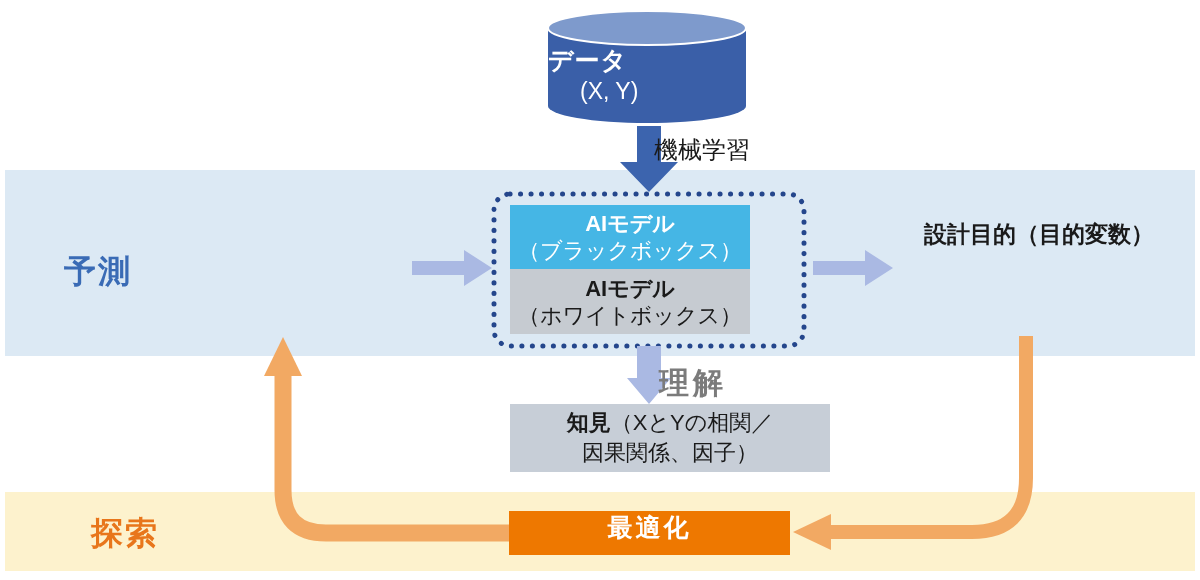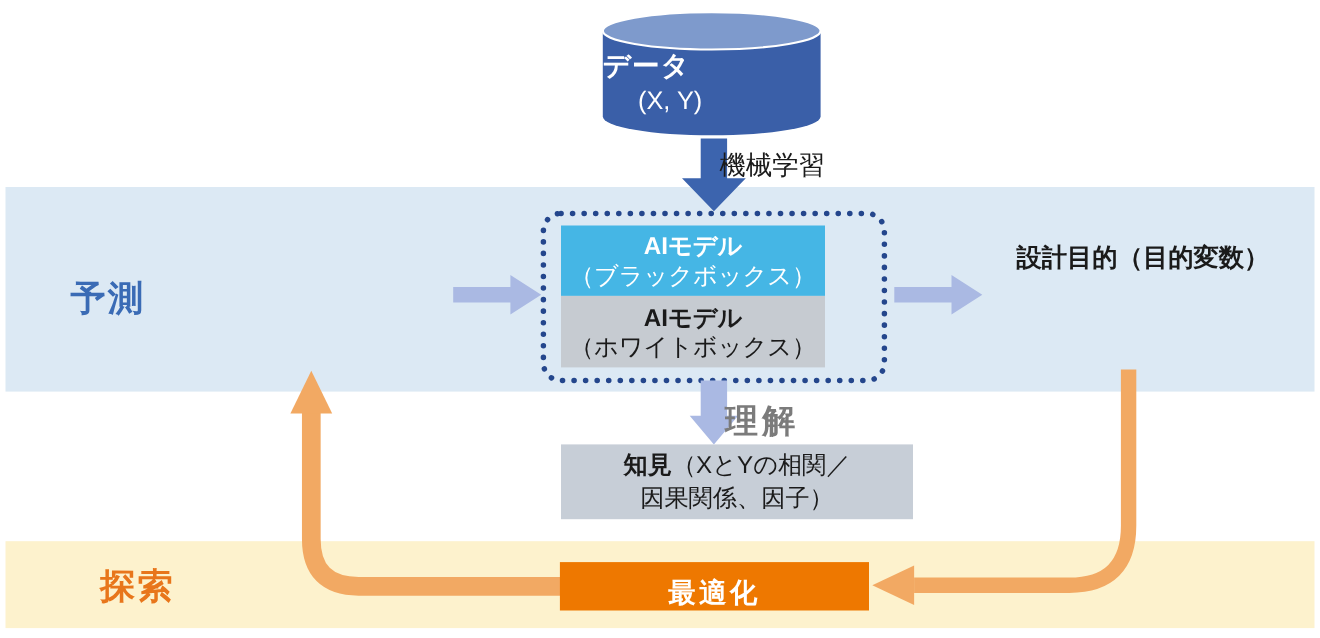--- a/index.html
+++ b/index.html
@@ -43,21 +43,21 @@
   .model-black{top:205px;height:64px;background:var(--model-black-bg);color:#ffffff;}
   .model-white{top:269px;height:65px;background:var(--model-white-bg);color:var(--text-dark);}
   .model-box .t{font-size:22px;font-weight:bold;line-height:28px;}
   .model-box .s{font-size:22px;line-height:26px;}
   .understand-label{left:659px;top:363px;font-size:30px;font-weight:bold;color:var(--understand-label);letter-spacing:4px;}
   .knowledge-box{left:510px;top:404px;width:320px;height:68px;background:var(--knowledge-bg);
     display:flex;flex-direction:column;align-items:center;justify-content:center;text-align:center;
     font-size:22px;line-height:30px;}
   .knowledge-box .b{font-weight:bold;}
   .optimize-box{left:509px;top:511px;width:281px;height:44px;background:var(--optimize-bg);color:#ffffff;
-    display:flex;align-items:flex-end;justify-content:center;font-size:25px;font-weight:bold;letter-spacing:3px;}
+    display:flex;align-items:flex-start;justify-content:center;font-size:25px;font-weight:bold;letter-spacing:3px;}
 </style>
 </head>
 <body>
 
 <div class="canvas">
 
   <div class="band band-predict"></div>
   <div class="band band-explore"></div>
 
   <svg class="overlay" width="1200" height="580" viewBox="0 0 1200 580">

